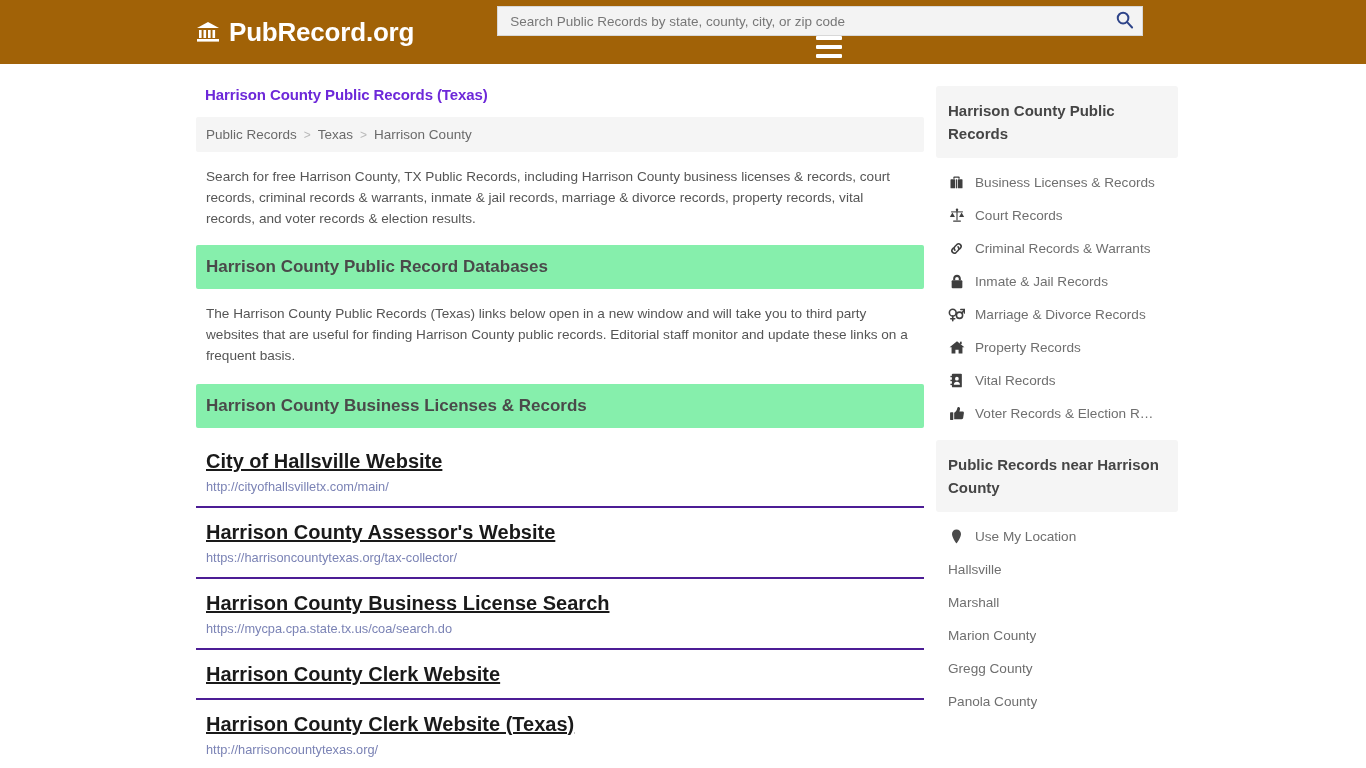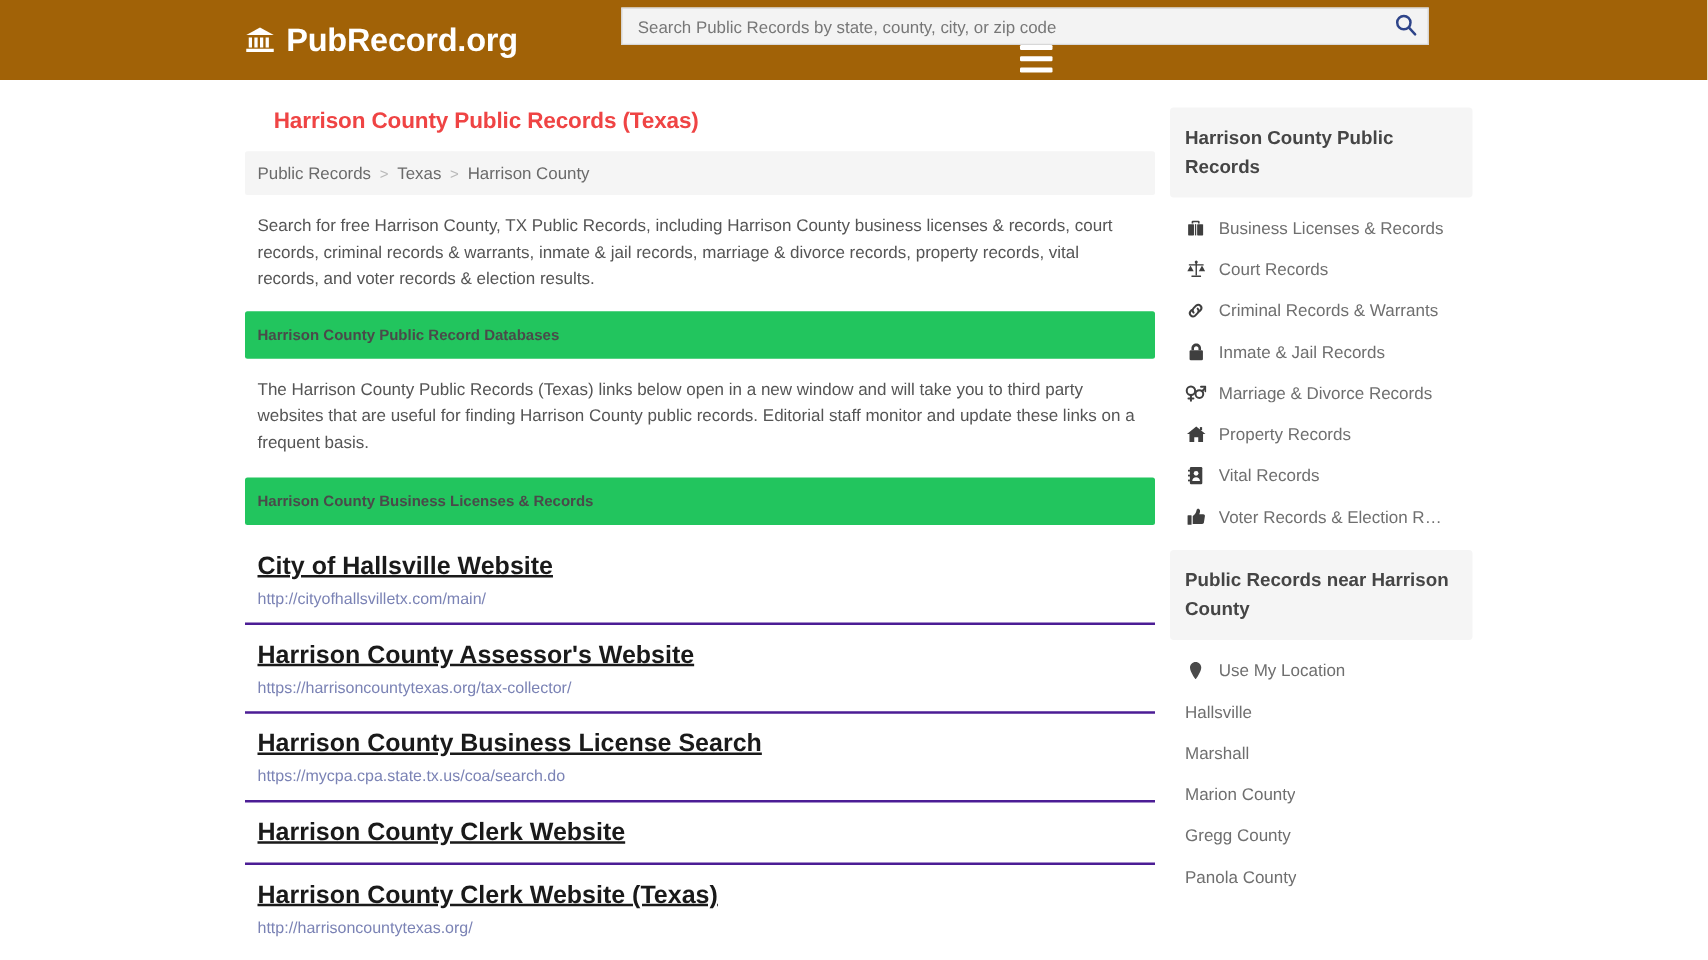--- a/index.html
+++ b/index.html
@@ -86,24 +86,24 @@
     padding-left: 196px;
     padding-right: 196px;
     display: flex;
     gap: 12px;
     padding-top: 22px;
   }
   .col-main { width: 728px; flex: 0 0 728px; }
   .col-side { width: 242px; flex: 0 0 242px; }
 
   .page-title {
-    font-size: 18px;
-    font-weight: bold;
-    color: #ef4444;
-    margin: 0 0 14px 23px;
+    font-size: 15px;
+    font-weight: bold;
+    color: #6d28d9;
+    margin: 0 0 14px 9px;
     letter-spacing: -0.1px;
   }
 
   
   .breadcrumb {
     background: #f5f5f5;
     padding: 10px 10px;
     font-size: 13.5px;
     color: #6a6a6a;
     display: flex;
@@ -116,23 +116,23 @@
 
   .intro {
     font-size: 13.6px;
     line-height: 21px;
     color: #555555;
     padding: 14px 10px 16px 10px;
     margin: 0;
   }
 
   .section-head {
-    background: #22c55e;
+    background: #86efac;
     padding: 12px 10px;
-    font-size: 12px;
+    font-size: 17px;
     font-weight: bold;
     color: #4a4a4a;
     border-radius: 2px;
   }
   .section-body {
     font-size: 13.6px;
     line-height: 21px;
     color: #555555;
     padding: 14px 10px 18px 10px;
   }

